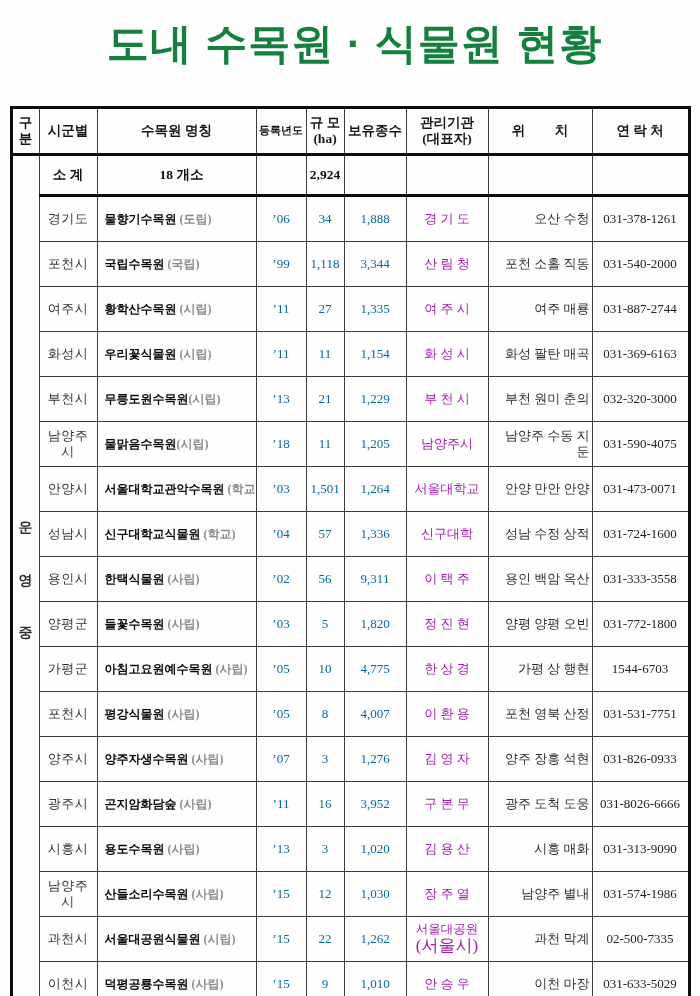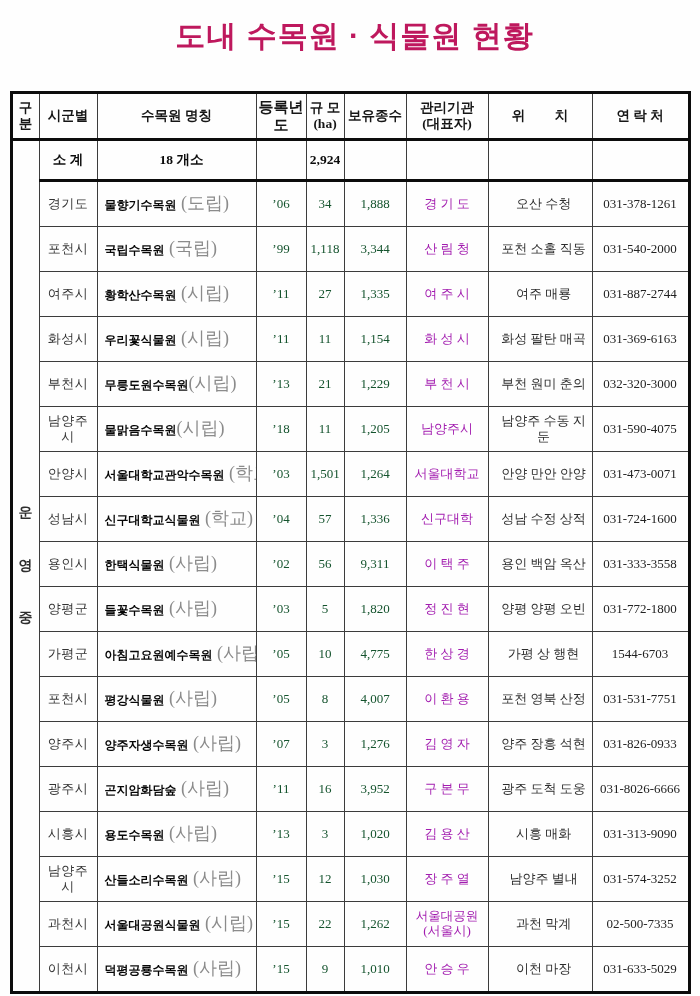--- a/index.html
+++ b/index.html
@@ -9,24 +9,24 @@
   }
   .page {
     position: relative;
     width: 700px; height: 996px;
     background: #fefefe;
     overflow: hidden;
   }
   .doc-title {
     margin: 16px 0 0 9px;
     text-align: center;
-    font-size: 30px;
+    font-size: 42px;
     font-weight: 800;
     letter-spacing: 1px;
-    color: #be185d;
+    color: #15803d;
     font-family: "Liberation Sans", "DejaVu Sans", sans-serif;
   }
   table.main {
     border-collapse: collapse;
     table-layout: fixed;
     width: 678px;
     margin: 34px auto 0 auto;
     border: 3px solid #0c0c0c;
   }
   th, td {
@@ -62,25 +62,25 @@
     flex-direction: column;
     align-items: center;
     justify-content: center;
     gap: 36px;
     font-size: 14px;
     color: #2e2e2e;
   }
   td.cell-sigun { color: #333; letter-spacing: 0.5px; }
   td.cell-name { text-align: left; padding-left: 7px; white-space: nowrap; }
   td.cell-name .nm { font-weight: 700; color: #060606; font-size: 12px; }
-  td.cell-name .tp { font-weight: 400; color: #8b8b8b; font-size: 18px; white-space: pre; }
-  td.cell-year, td.cell-size, td.cell-species { color: #14532d; }
+  td.cell-name .tp { font-weight: 700; color: #8b8b8b; font-size: 12px; white-space: pre; }
+  td.cell-year, td.cell-size, td.cell-species { color: #0369a1; }
   td.cell-agency { color: #a21caf; }
-  td.cell-agency .agency2 { display: block; font-size: 13px; line-height: 1.1; }
-  td.cell-location { text-align: center; padding-left: 9px; color: #2d2d2d; }
+  td.cell-agency .agency2 { display: block; font-size: 17px; line-height: 1.1; }
+  td.cell-location { text-align: right; padding-left: 9px; color: #2d2d2d; }
   td.cell-contact { color: #222; }
   td.blank { background: transparent; }
 </style>
 </head>
 <body>
 
 <div class="page">
 
   <div class="doc-title">도내 수목원 · 식물원 현황</div>
 
@@ -97,21 +97,21 @@
         <col style="width:97px">
     </colgroup>
     <thead>
       <tr>
         <th>
           <span class="twoline">구</span>
           <span class="twoline">분</span>
         </th>
         <th>시군별</th>
         <th>수목원 명칭</th>
-        <th style="font-size:15px;">등록년도</th>
+        <th style="font-size:11px;">등록년도</th>
         <th>
           <span class="twoline">규 모</span>
           <span class="twoline">(ha)</span>
         </th>
         <th>보유종수</th>
         <th>
           <span class="twoline">관리기관</span>
           <span class="twoline">(대표자)</span>
         </th>
         <th>
@@ -289,21 +289,21 @@
           <td class="cell-contact">031-313-9090</td>
         </tr>
         <tr>
           <td class="cell-sigun">남양주시</td>
           <td class="cell-name"><span class="nm">산들소리수목원</span><span class="tp"> (사립)</span></td>
           <td class="cell-year">’15</td>
           <td class="cell-size">12</td>
           <td class="cell-species">1,030</td>
           <td class="cell-agency"><span>장 주 열</span></td>
           <td class="cell-location">남양주 별내</td>
-          <td class="cell-contact">031-574-3252</td>
+          <td class="cell-contact">031-574-1986</td>
         </tr>
         <tr>
           <td class="cell-sigun">과천시</td>
           <td class="cell-name"><span class="nm">서울대공원식물원</span><span class="tp"> (시립)</span></td>
           <td class="cell-year">’15</td>
           <td class="cell-size">22</td>
           <td class="cell-species">1,262</td>
           <td class="cell-agency">
             <span style="display: block; font-size: 12.5px; line-height: 1.1;">서울대공원</span>
             <span class="agency2">(서울시)</span>

